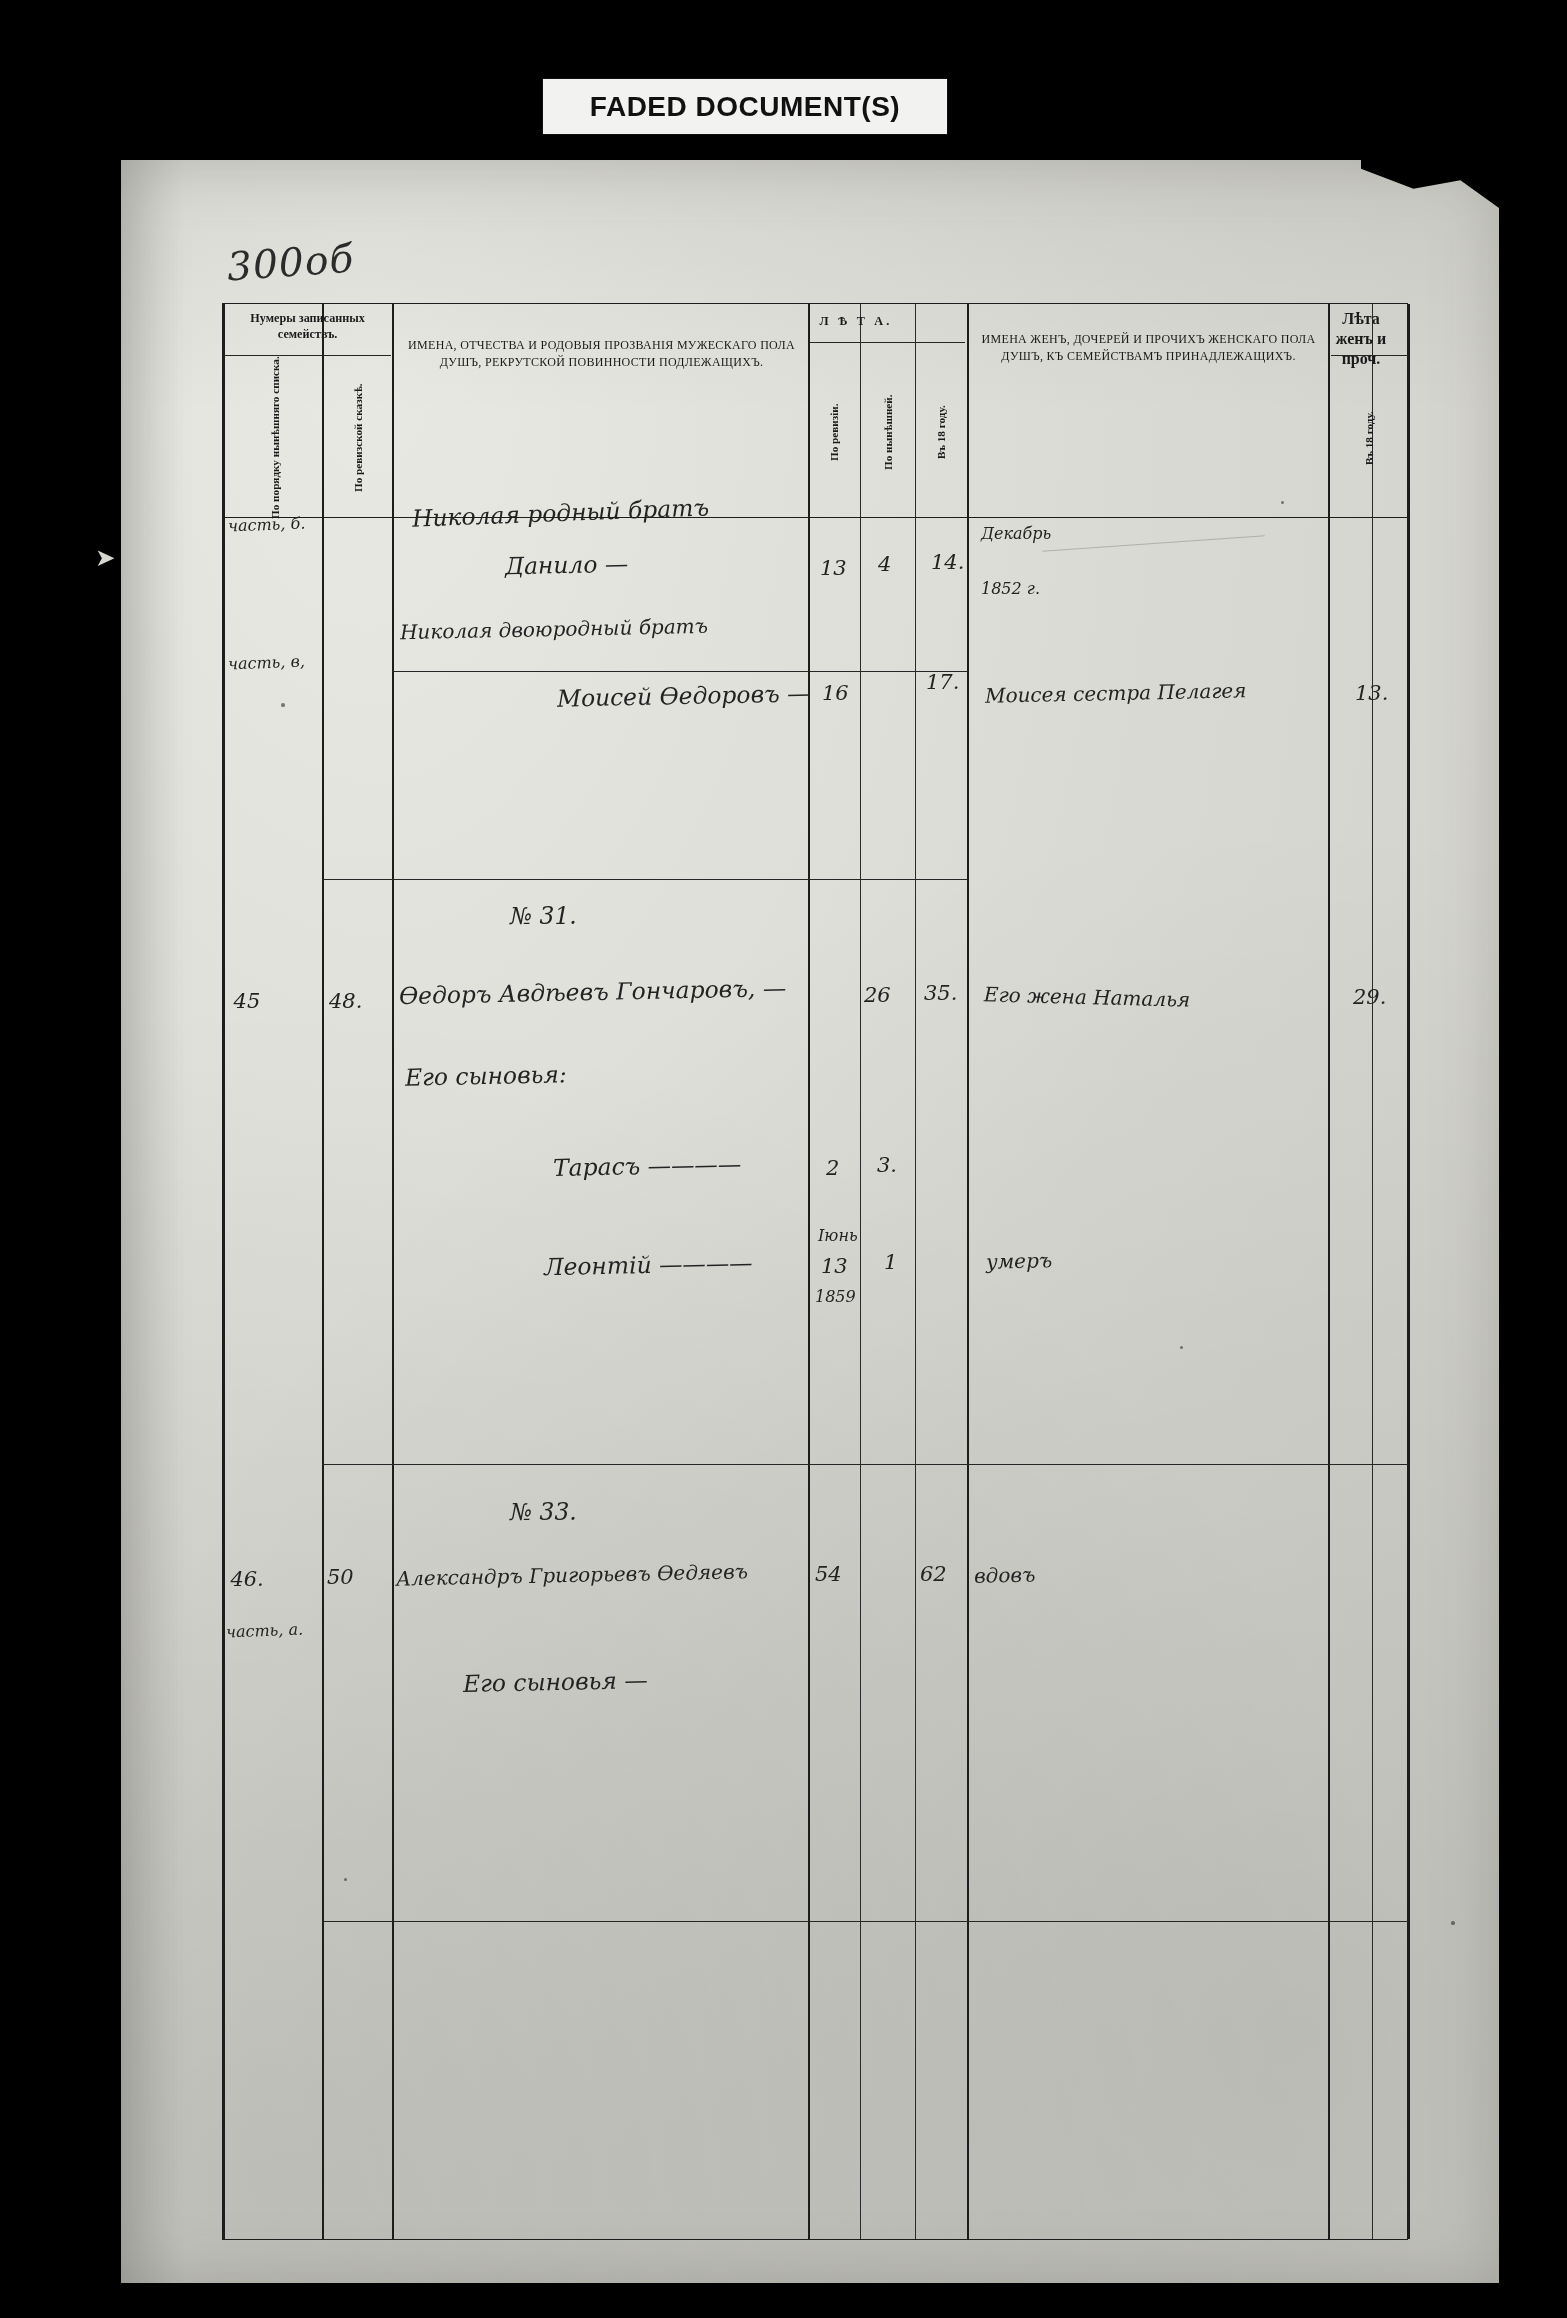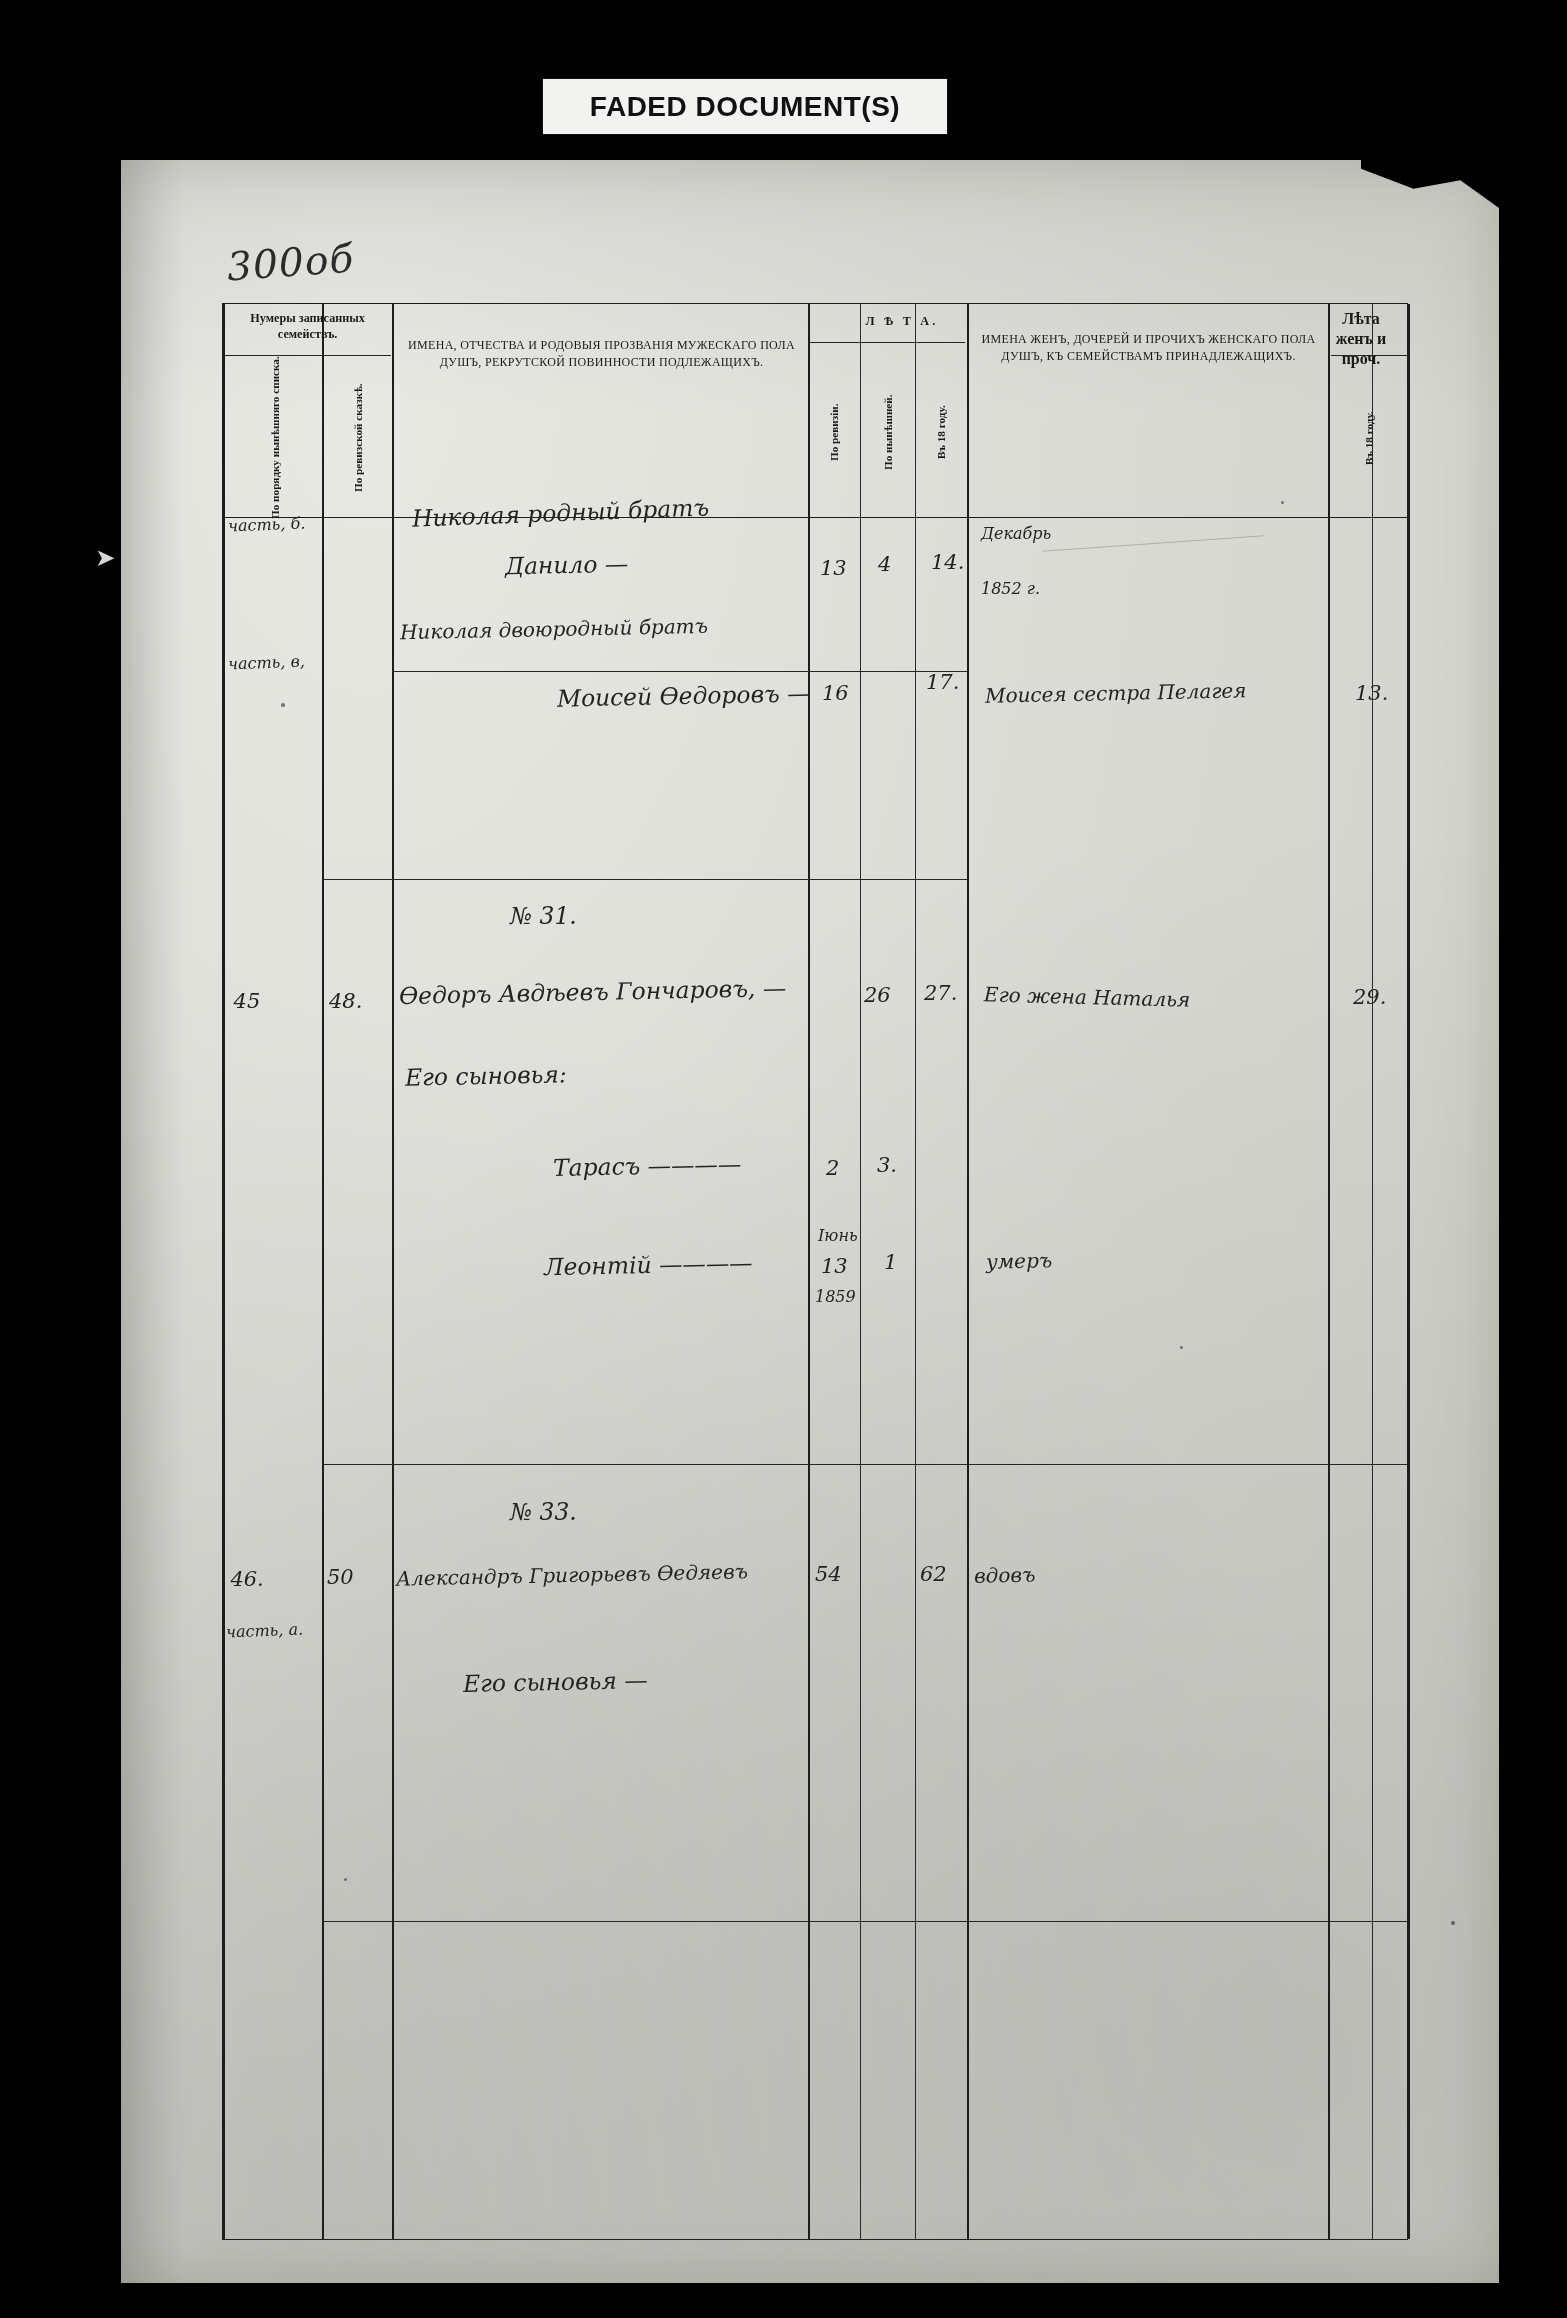--- a/index.html
+++ b/index.html
@@ -211,21 +211,21 @@
     <div id="thead">
 
       <div class="hdr-cell hdr-small" style="left:2.1px;top:7.4px;width:165px;">Нумеры записанных семействъ.</div>
       <div class="h" style="left:2.1px;top:51px;width:166px;"></div>
 
       <div class="hdr-cell vert" style="left:11.7px;top:62px;width:80px;height:144px;display:flex;align-items:center;justify-content:center;">По порядку нынѣшняго списка.</div>
       <div class="hdr-cell vert" style="left:106px;top:62px;width:59px;height:144px;display:flex;align-items:center;justify-content:center;">По ревизской сказкѣ.</div>
 
       <div class="hdr-cell hdr-caps" style="left:179px;top:33px;width:399px;">ИМЕНА, ОТЧЕСТВА И РОДОВЫЯ ПРОЗВАНІЯ МУЖЕСКАГО ПОЛА ДУШЪ, РЕКРУТСКОЙ ПОВИННОСТИ ПОДЛЕЖАЩИХЪ.</div>
 
-      <div class="hdr-cell hdr-small" style="left:602px;top:9.6px;width:154px;letter-spacing:3.2px;">Л Ѣ Т А.</div>
+      <div class="hdr-cell hdr-small" style="left:556px;top:9.6px;width:154px;letter-spacing:3.2px;">Л Ѣ Т А.</div>
       <div class="h" style="left:587px;top:38px;width:155px;"></div>
 
       <div class="hdr-cell vert" style="left:587px;top:48px;width:49px;height:160px;display:flex;align-items:center;justify-content:center;">По ревизіи.</div>
       <div class="hdr-cell vert" style="left:641px;top:48px;width:49px;height:160px;display:flex;align-items:center;justify-content:center;">По нынѣшней.</div>
       <div class="hdr-cell vert" style="left:694px;top:48px;width:49px;height:160px;display:flex;align-items:center;justify-content:center;">Въ 18    году.</div>
 
       <div class="hdr-cell hdr-caps" style="left:751px;top:27px;width:349px;">ИМЕНА ЖЕНЪ, ДОЧЕРЕЙ И ПРОЧИХЪ ЖЕНСКАГО ПОЛА ДУШЪ, КЪ СЕМЕЙСТВАМЪ ПРИНАДЛЕЖАЩИХЪ.</div>
 
       <div class="hdr-cell hdr-small" style="left:1108px;top:5.3px;width:60px;font-size:16px;">Лѣта женъ и проч.</div>
       <div class="h" style="left:1108px;top:51px;width:77px;"></div>
@@ -255,21 +255,21 @@
     <div class="hw num" style="left:703px;top:368px;">17.</div>
     <div class="hw m tilt2" style="left:762px;top:379px;">Моисея сестра Пелагея</div>
     <div class="hw num" style="left:1132px;top:379px;">13.</div>
 
     <div class="hw l" style="left:287px;top:601px;">№ 31.</div>
 
     <div class="hw num" style="left:10.6px;top:687px;">45</div>
     <div class="hw num" style="left:106px;top:687px;">48.</div>
     <div class="hw l tilt2" style="left:176px;top:677px;">Ѳедоръ Авдѣевъ Гончаровъ, —</div>
     <div class="hw num" style="left:597px;top:681px;margin-left:44px;">26</div>
-    <div class="hw num" style="left:701px;top:679px;">27.</div>
+    <div class="hw num" style="left:701px;top:679px;">35.</div>
     <div class="hw m tilt3" style="left:761px;top:683px;">Его жена Наталья</div>
     <div class="hw num" style="left:1130px;top:683px;">29.</div>
 
     <div class="hw l tilt2" style="left:182px;top:761px;">Его сыновья:</div>
 
     <div class="hw l tilt2" style="left:330px;top:851px;">Тарасъ ————</div>
     <div class="hw num" style="left:603px;top:854px;">2</div>
     <div class="hw num" style="left:654px;top:851px;">3.</div>
 
     <div class="hw l tilt2" style="left:321px;top:950px;">Леонтій ————</div>

